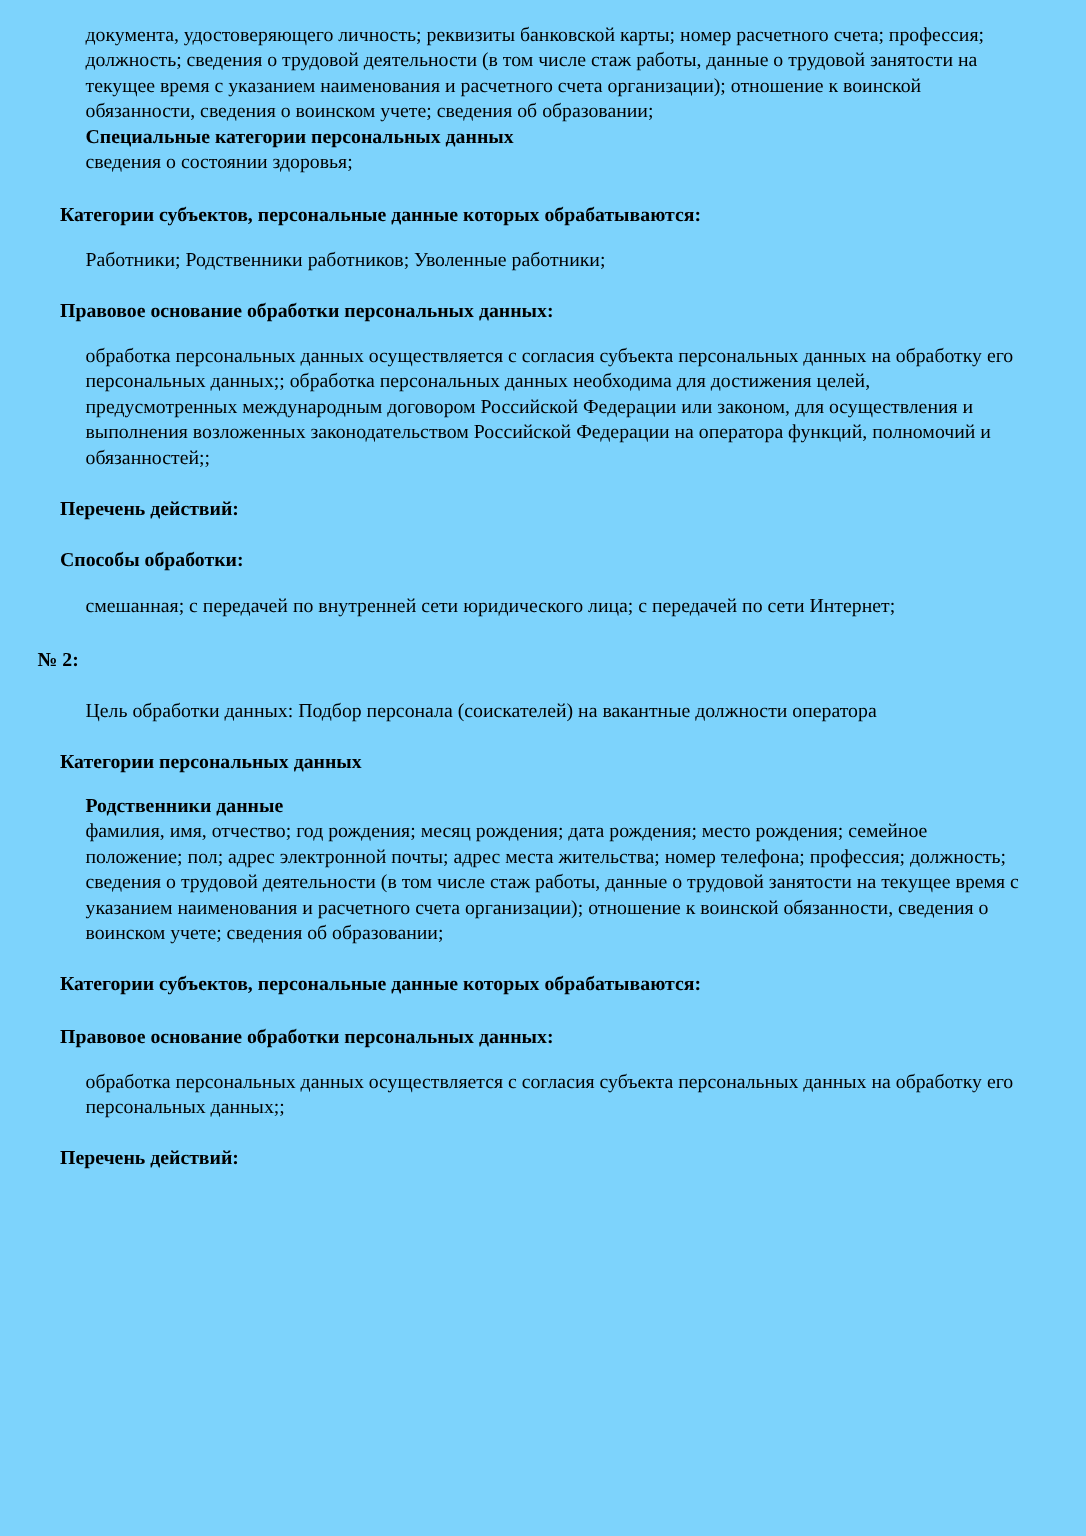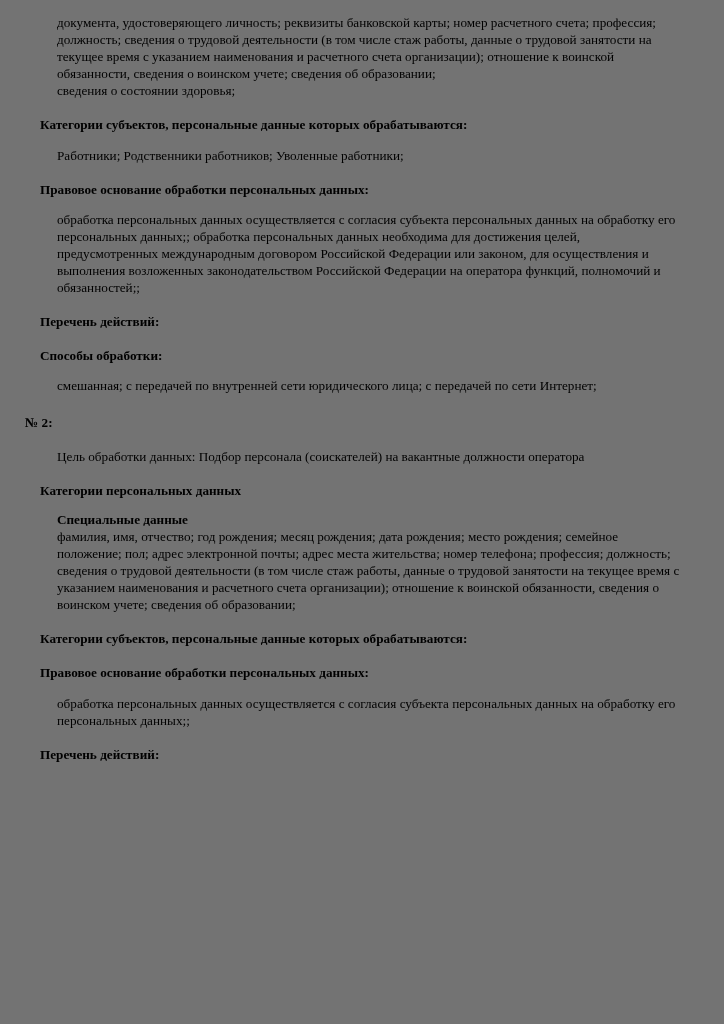--- a/index.html
+++ b/index.html
@@ -5,21 +5,21 @@
 <style>
   html, body {
     margin: 0;
     padding: 0;
     background: #ffffff;
   }
   .page {
     position: relative;
     width: 724px;
     height: 1024px;
-    background: #737373;
+    background: #7dd3fc;
     overflow: hidden;
     font-family: "Liberation Serif", "DejaVu Serif", serif;
     color: #000000;
     font-size: 13.2px;
     line-height: 17.1px;
     -webkit-font-smoothing: antialiased;
   }
   .content {
     position: absolute;
     top: 14px;
@@ -63,20 +63,21 @@
 </head>
 <body>
 
 <div class="page">
   <div class="content">
 
     <div>
 
       <p class="para lvl-body flow-top">документа, удостоверяющего личность; реквизиты банковской карты; номер расчетного счета; профессия; должность; сведения о трудовой деятельности (в том числе стаж работы, данные о трудовой занятости на текущее время с указанием наименования и расчетного счета организации); отношение к воинской обязанности, сведения о воинском учете; сведения об образовании;</p>
 
+      <p class="sub-head lvl-body sp-tight">Специальные категории персональных данных</p>
 
       <p class="para lvl-body sp-tight">сведения о состоянии здоровья;</p>
 
       <p class="bold-head lvl-head sp-head">Категории субъектов, персональные данные которых обрабатываются:</p>
 
       <p class="para lvl-body sp-body">Работники; Родственники работников; Уволенные работники;</p>
 
       <p class="bold-head lvl-head sp-head">Правовое основание обработки персональных данных:</p>
 
       <p class="para lvl-body sp-body">обработка персональных данных осуществляется с согласия субъекта персональных данных на обработку его персональных данных;; обработка персональных данных необходима для достижения целей, предусмотренных международным договором Российской Федерации или законом, для осуществления и выполнения возложенных законодательством Российской Федерации на оператора функций, полномочий и обязанностей;;</p>
@@ -90,21 +91,21 @@
     </div>
 
     <div>
 
       <p class="bold-head lvl-entry sp-entry">№ 2:</p>
 
       <p class="para lvl-body sp-head"><span class="inline-label">Цель обработки данных:</span> <span>Подбор персонала (соискателей) на вакантные должности оператора</span></p>
 
       <p class="bold-head lvl-head sp-head">Категории персональных данных</p>
 
-      <p class="sub-head lvl-body sp-subhead">Специальные данные</p>
+      <p class="sub-head lvl-body sp-subhead">Родственники данные</p>
 
       <p class="para lvl-body sp-tight">фамилия, имя, отчество; год рождения; месяц рождения; дата рождения; место рождения; семейное положение; пол; адрес электронной почты; адрес места жительства; номер телефона; профессия; должность; сведения о трудовой деятельности (в том числе стаж работы, данные о трудовой занятости на текущее время с указанием наименования и расчетного счета организации); отношение к воинской обязанности, сведения о воинском учете; сведения об образовании;</p>
 
       <p class="bold-head lvl-head sp-head">Категории субъектов, персональные данные которых обрабатываются:</p>
 
 
       <p class="bold-head lvl-head sp-head">Правовое основание обработки персональных данных:</p>
 
       <p class="para lvl-body sp-body">обработка персональных данных осуществляется с согласия субъекта персональных данных на обработку его персональных данных;;</p>
 

